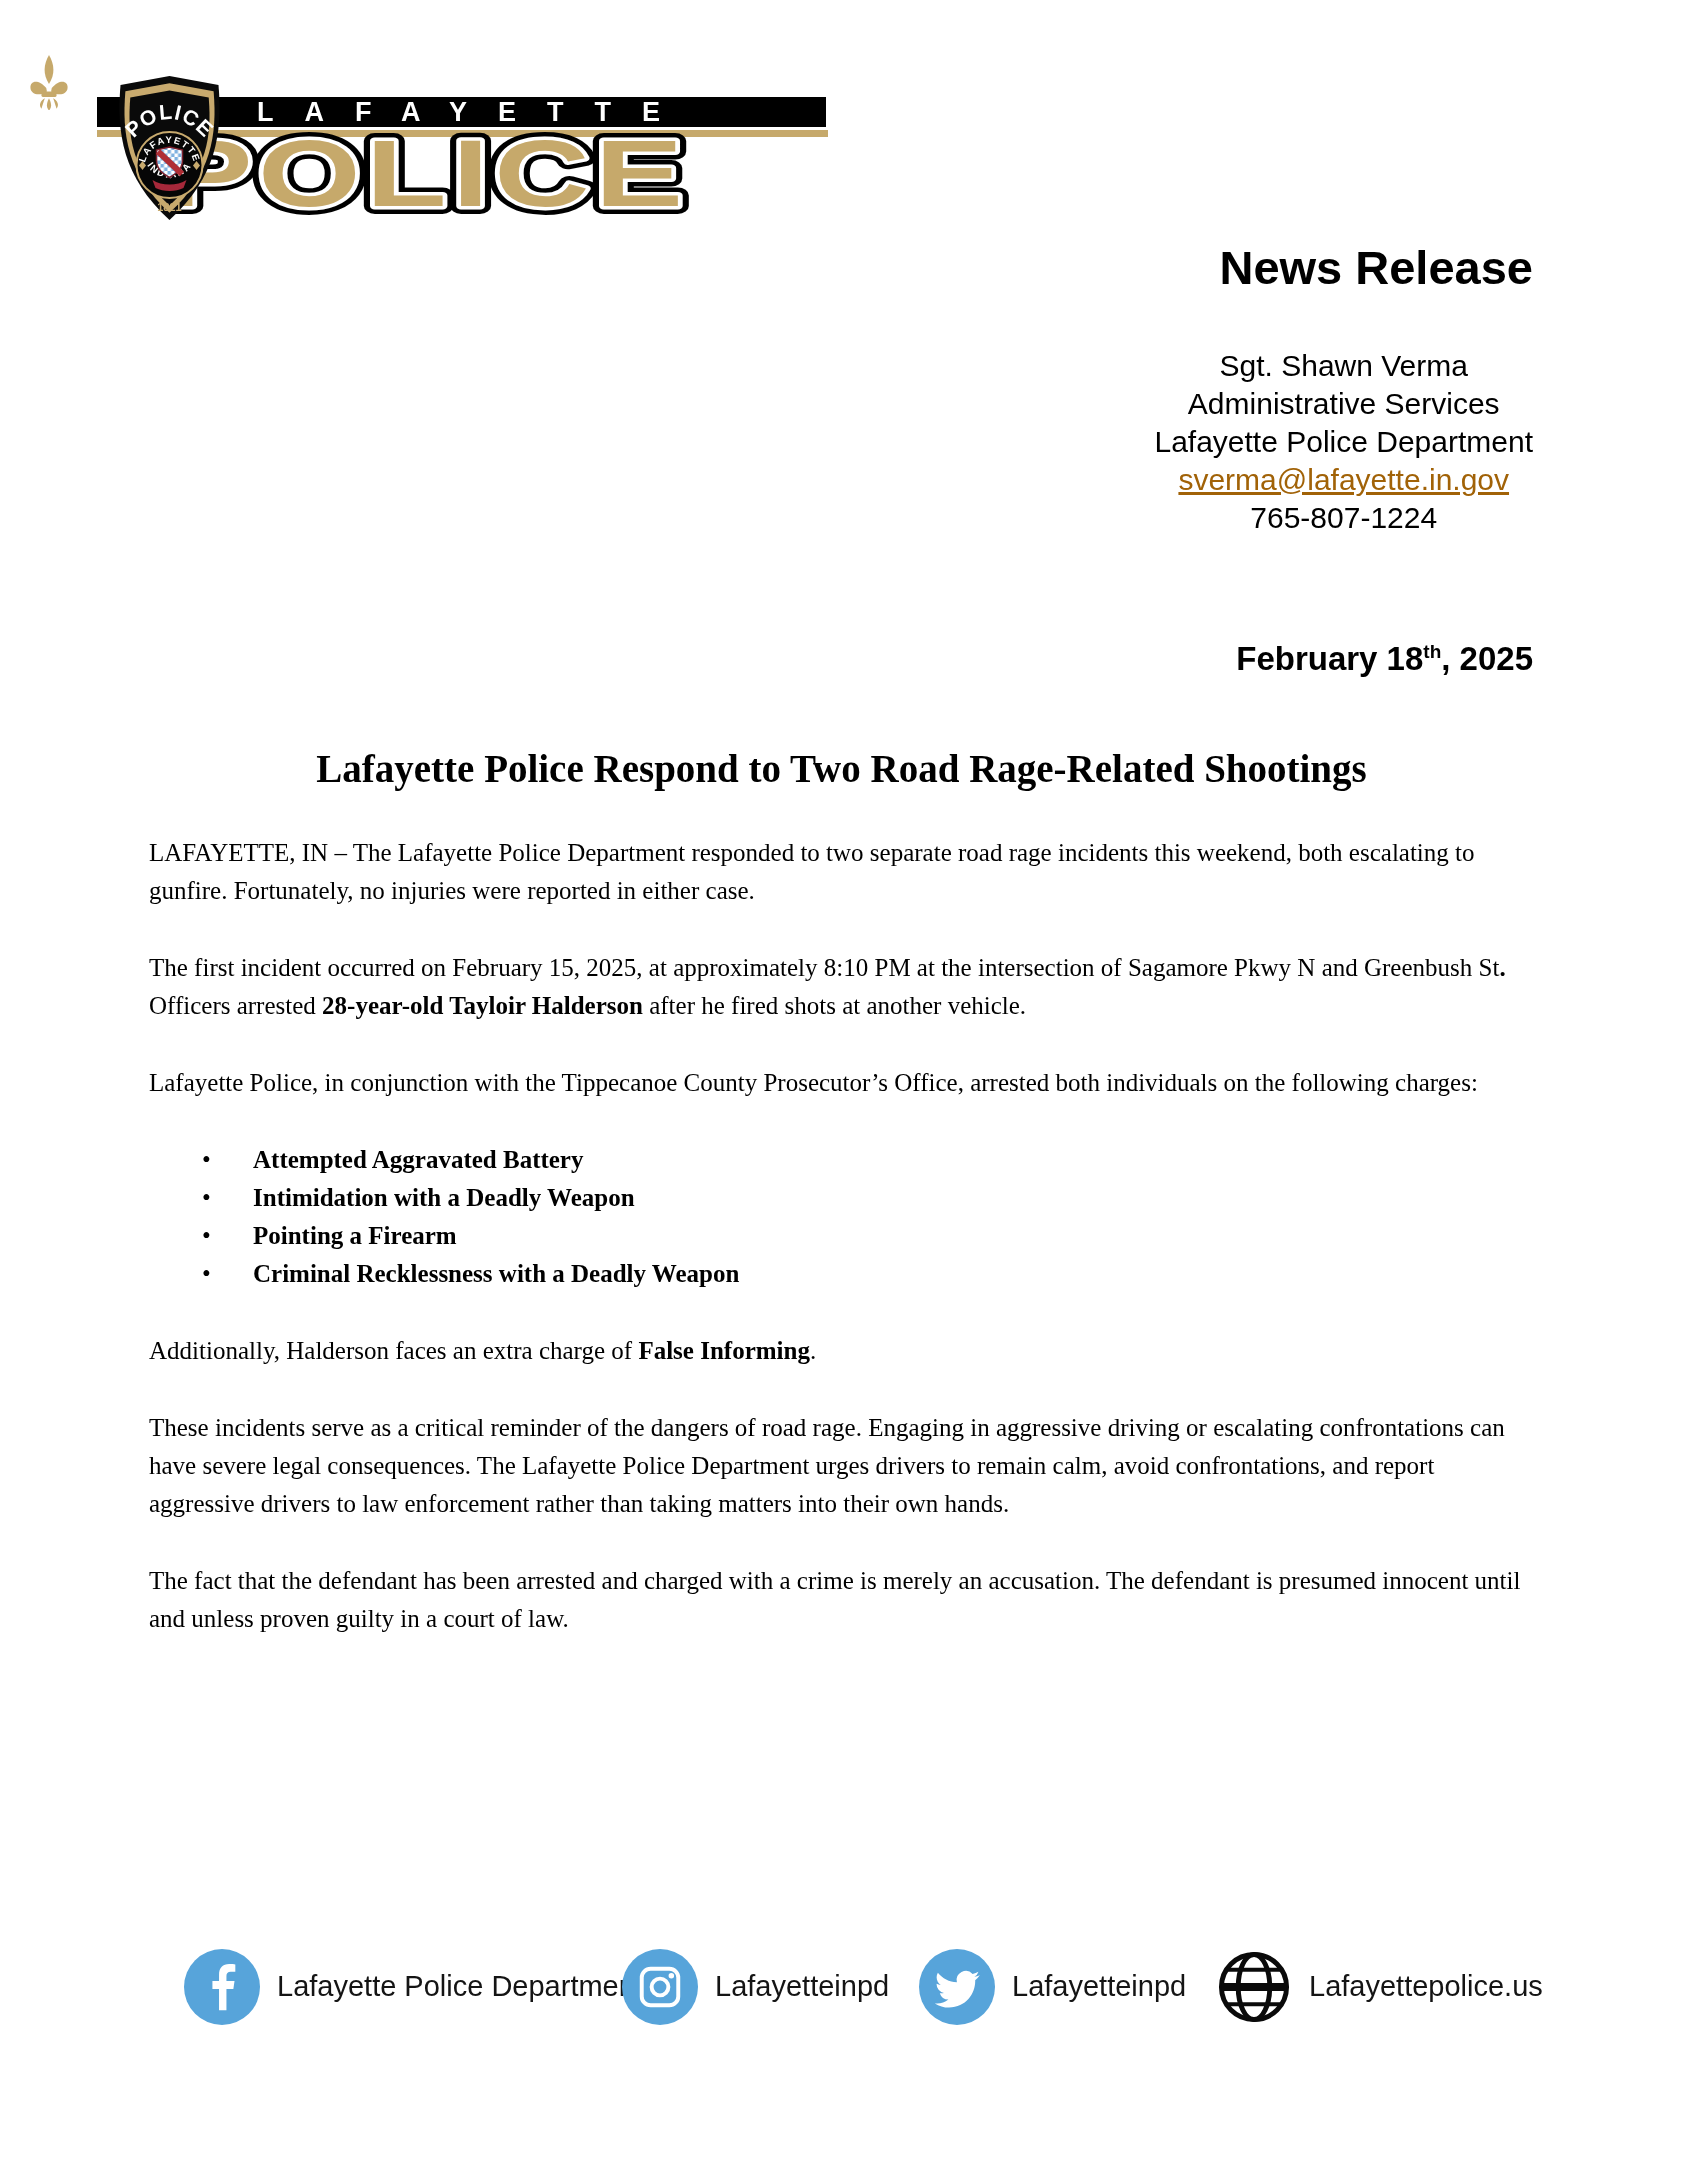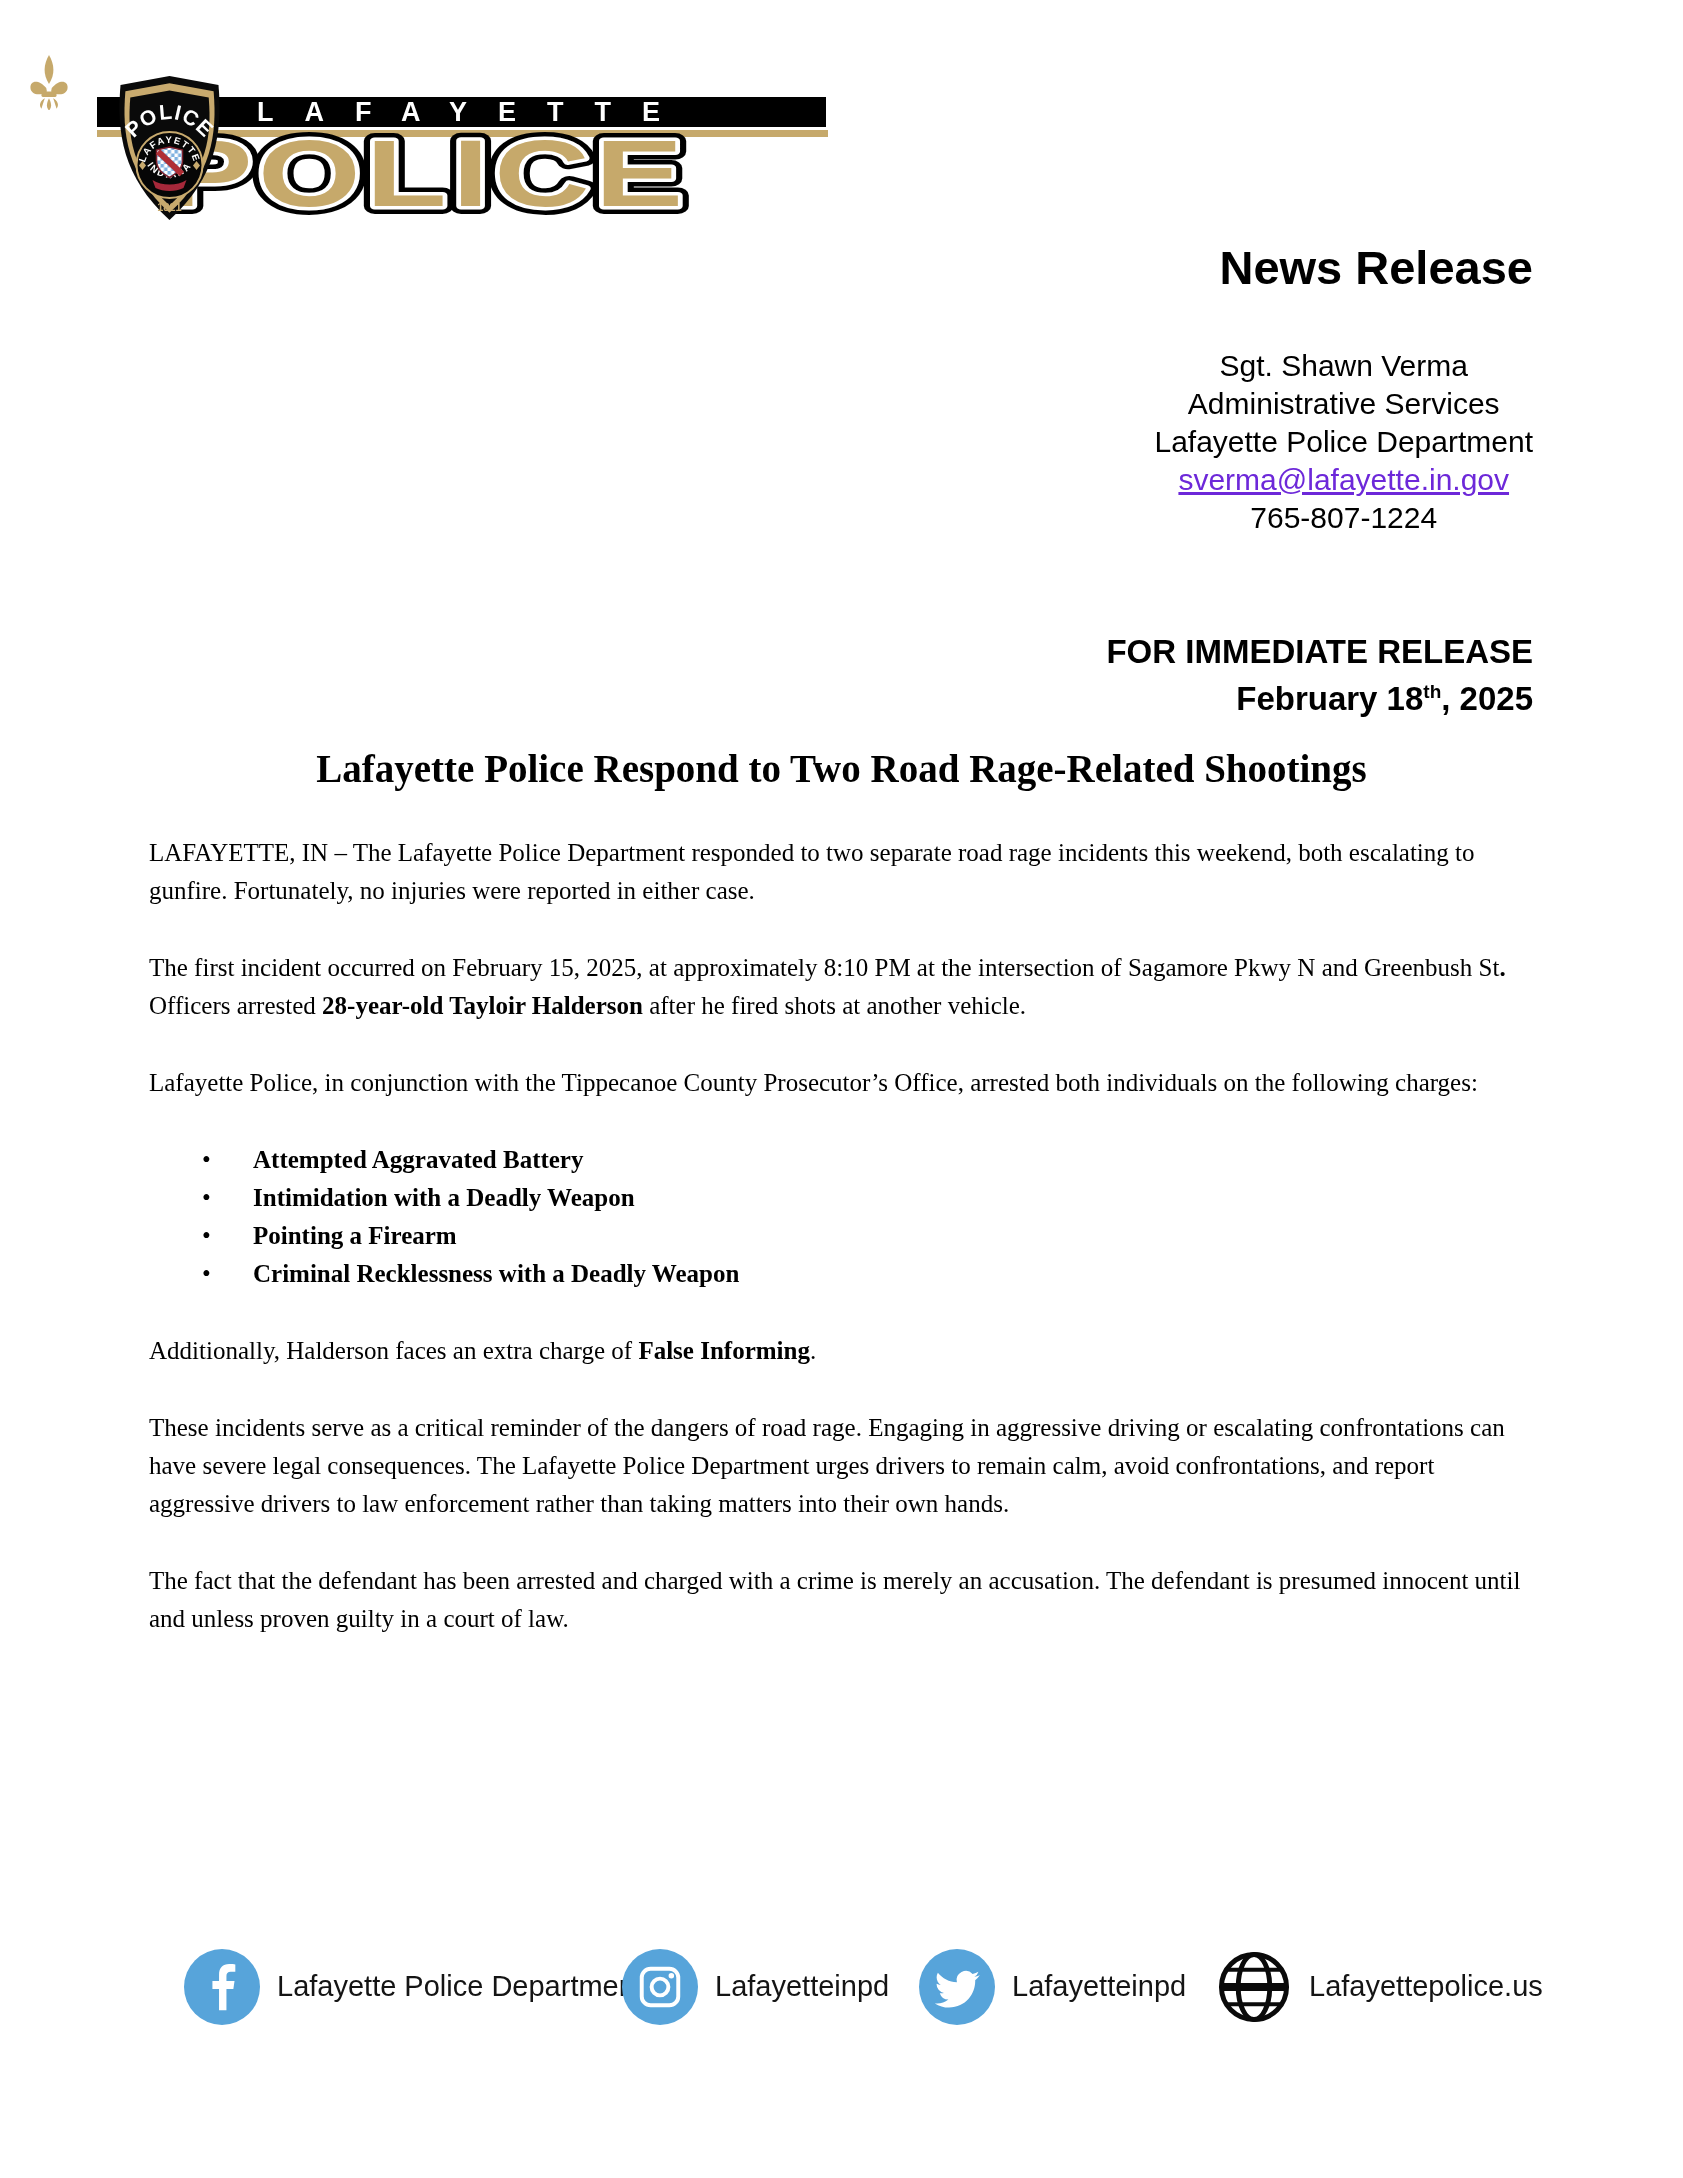--- a/index.html
+++ b/index.html
@@ -22,21 +22,21 @@
   .police-wordmark{position:absolute;left:158px;top:129px;width:540px;height:91px;}
   .badge{position:absolute;left:111px;top:73px;width:117px;height:150px;}
   .news-release{
     position:absolute;right:150px;top:240px;font-size:47px;font-weight:bold;
     letter-spacing:0px;
   }
   .contact-block{
     position:absolute;right:150px;top:347px;text-align:center;
     font-size:30px;line-height:38px;
   }
-  .contact-block a{color:#6d28d9;text-decoration:underline;}
+  .contact-block a{color:#a16207;text-decoration:underline;}
   .release-block{
     position:absolute;right:150px;top:632px;text-align:right;
     font-size:33px;line-height:40px;font-weight:bold;
   }
   .release-block sup{font-size:19px;}
   
   .headline{
     position:absolute;left:149px;right:149px;top:746px;text-align:center;
     font-family:"Liberation Serif",serif;font-size:39px;font-weight:bold;
   }
@@ -129,21 +129,20 @@
 
   <div class="contact-block">
     <div>Sgt. Shawn Verma</div>
     <div>Administrative Services</div>
     <div>Lafayette Police Department</div>
     <div><a href="#">sverma@lafayette.in.gov</a></div>
     <div>765-807-1224</div>
   </div>
 
   <div class="release-block">
-    <div>FOR IMMEDIATE RELEASE</div>
     <div><span>February 18</span><sup>th</sup><span>, 2025</span></div>
   </div>
 
   <div class="headline">Lafayette Police Respond to Two Road Rage-Related Shootings</div>
 
   <div class="article-body">
       <p><span>LAFAYETTE, IN – The Lafayette Police Department responded to two separate road rage incidents this weekend, both escalating to gunfire. Fortunately, no injuries were reported in either case.</span></p>
       <p><span>The first incident occurred on February 15, 2025, at approximately 8:10 PM at the intersection of Sagamore Pkwy N and Greenbush St</span><b>.</b><span> Officers arrested </span><b>28-year-old Tayloir Halderson</b><span> after he fired shots at another vehicle.</span></p>
       <p><span>Lafayette Police, in conjunction with the Tippecanoe County Prosecutor’s Office, arrested both individuals on the following charges:</span></p>
       <ul>

